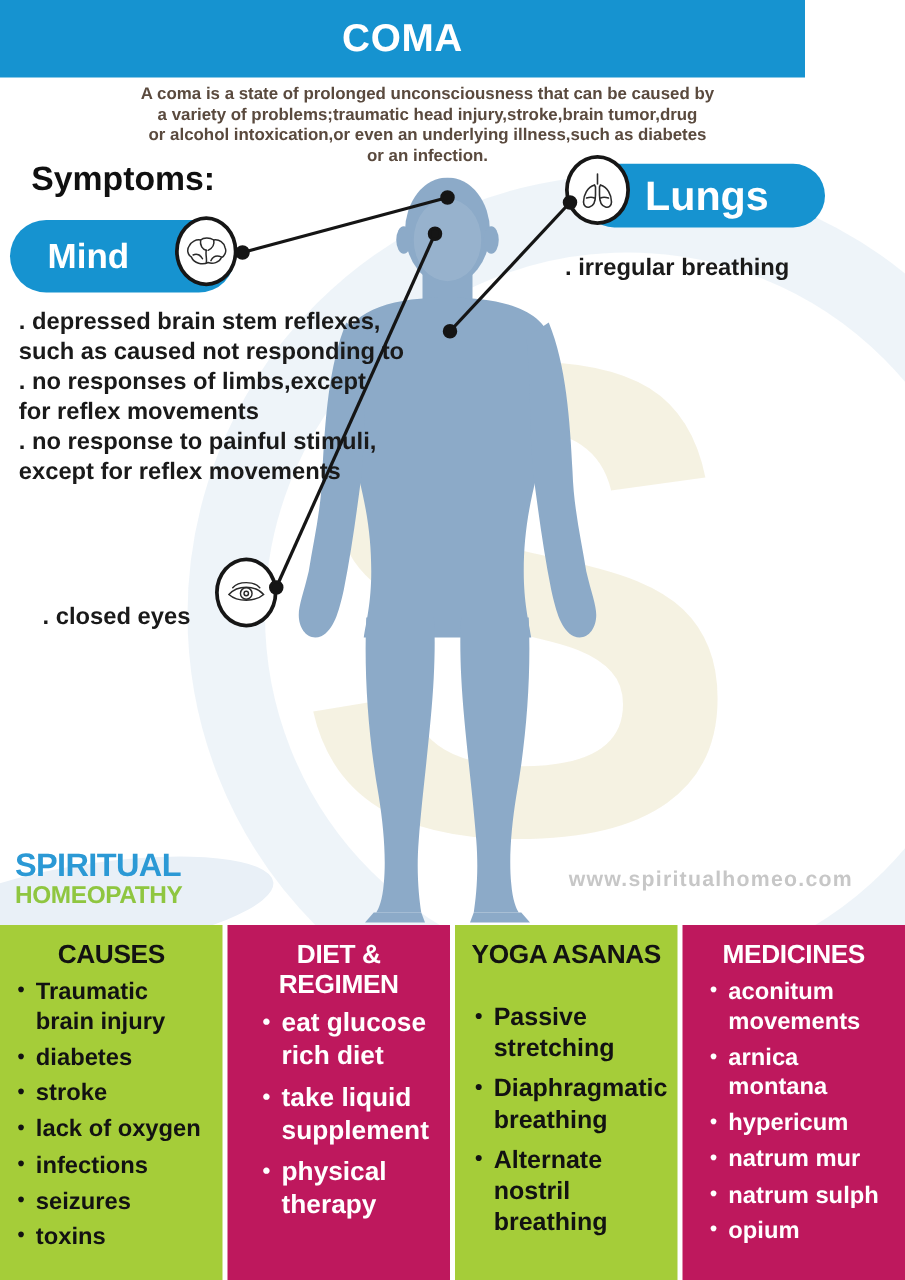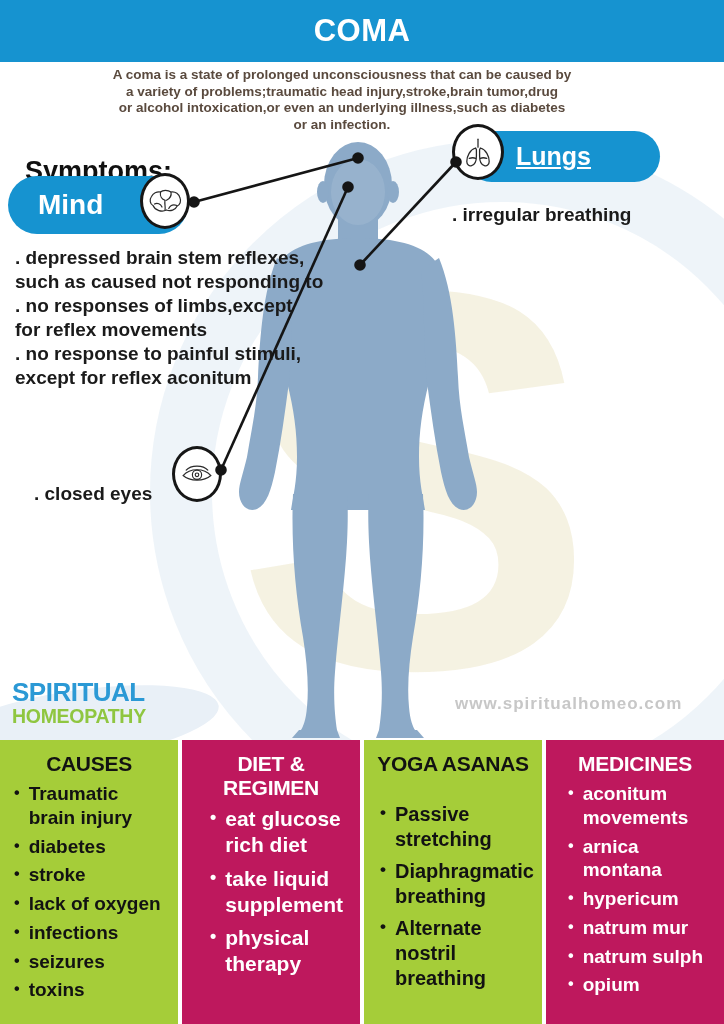--- a/index.html
+++ b/index.html
@@ -1,44 +1,44 @@
 <!DOCTYPE html>
 <html><head>
 <meta charset="utf-8">
 <style>
   html,body{margin:0;padding:0;}
   body{font-family:"Liberation Sans",sans-serif;background:#fff;}
   #page{position:relative;width:724px;height:1024px;background:#ffffff;overflow:hidden;}
 
   
-  .banner{position:absolute;left:0;top:0;width:724px;height:62px;background:#1693d0;z-index:3;}
+  .banner{position:absolute;left:0;top:0;width:644px;height:62px;background:#1693d0;z-index:3;}
   .banner h1{margin:0;text-align:center;line-height:62px;color:#fff;font-size:31px;font-weight:800;letter-spacing:.5px;}
 
   
   .wm-ring{position:absolute;left:150px;top:140px;width:580px;height:580px;border-radius:50%;
     border:62px solid #e3ecf5;opacity:.6;z-index:0;}
   .wm-s{position:absolute;left:235px;top:210px;font-size:540px;font-weight:800;color:#f4f0de;
     line-height:1;z-index:0;opacity:.85;}
   .wm-blob{position:absolute;left:-60px;top:690px;width:280px;height:70px;background:#e9f0f7;
     border-radius:50%;transform:rotate(-8deg);z-index:0;}
 
   
   .intro{position:absolute;left:112px;top:67px;width:460px;text-align:center;color:#5a4a3e;
     font-size:13.5px;font-weight:700;line-height:16.5px;z-index:3;}
 
   
-  .symptoms-h{position:absolute;left:25px;top:128px;font-size:27px;font-weight:800;color:#101010;z-index:3;margin-top:28px;}
+  .symptoms-h{position:absolute;left:25px;top:128px;font-size:27px;font-weight:800;color:#101010;z-index:3;}
 
   
   .pill{position:absolute;background:#1693d0;z-index:3;}
   .pill .pill-label{color:#fff;font-weight:800;display:block;}
   .pill-mind{left:8px;top:176px;width:180px;height:58px;border-radius:29px;}
   .pill-mind .pill-label{padding-left:30px;line-height:58px;font-size:28px;}
   .pill-lungs{left:466px;top:131px;width:194px;height:51px;border-radius:26px;}
-  .pill-lungs .pill-label{padding-left:50px;line-height:51px;font-size:25px;text-decoration:underline;}
+  .pill-lungs .pill-label{padding-left:50px;line-height:51px;font-size:33px;}
   .pill-eye{left:20px;top:450px;width:198px;height:50px;border-radius:26px;}
   .pill-eye .pill-label{padding-left:38px;line-height:50px;font-size:27px;}
 
   .icon-circle{position:absolute;background:#fff;border:3px solid #161616;border-radius:50%;
     display:flex;align-items:center;justify-content:center;z-index:4;box-sizing:border-box;}
   .circ-mind{left:140px;top:173px;width:50px;height:56px;}
   .circ-lungs{left:452px;top:124px;width:52px;height:56px;}
   .circ-eye{left:172px;top:446px;width:50px;height:56px;}
 
   
@@ -129,21 +129,21 @@
         <path d="M24,17 C23,22 25,26 24,30"></path>
       </g>
     </svg>
   </div>
   <div class="note mind-notes">
       <div>. depressed brain stem reflexes,</div>
       <div>such as caused not responding to</div>
       <div>. no responses of limbs,except</div>
       <div>for reflex movements</div>
       <div>. no response to painful stimuli,</div>
-      <div>except for reflex aconitum</div>
+      <div>except for reflex movements</div>
     </div>
 
   <div class="pill pill-lungs">
     <span class="pill-label">Lungs</span>
   </div>
   <div class="icon-circle circ-lungs">
     <svg class="icon-svg" width="32" height="34" viewBox="0 0 40 40">
       <g fill="none" stroke="#2a2a2a" stroke-width="1.6" stroke-linecap="round">
         <path d="M20,4 L20,14"></path>
         <path d="M17,15 C10,17 6,25 6,32 C6,36 9,38 12,37 C16,36 18,31 18,25 L18,17 Z"></path>

